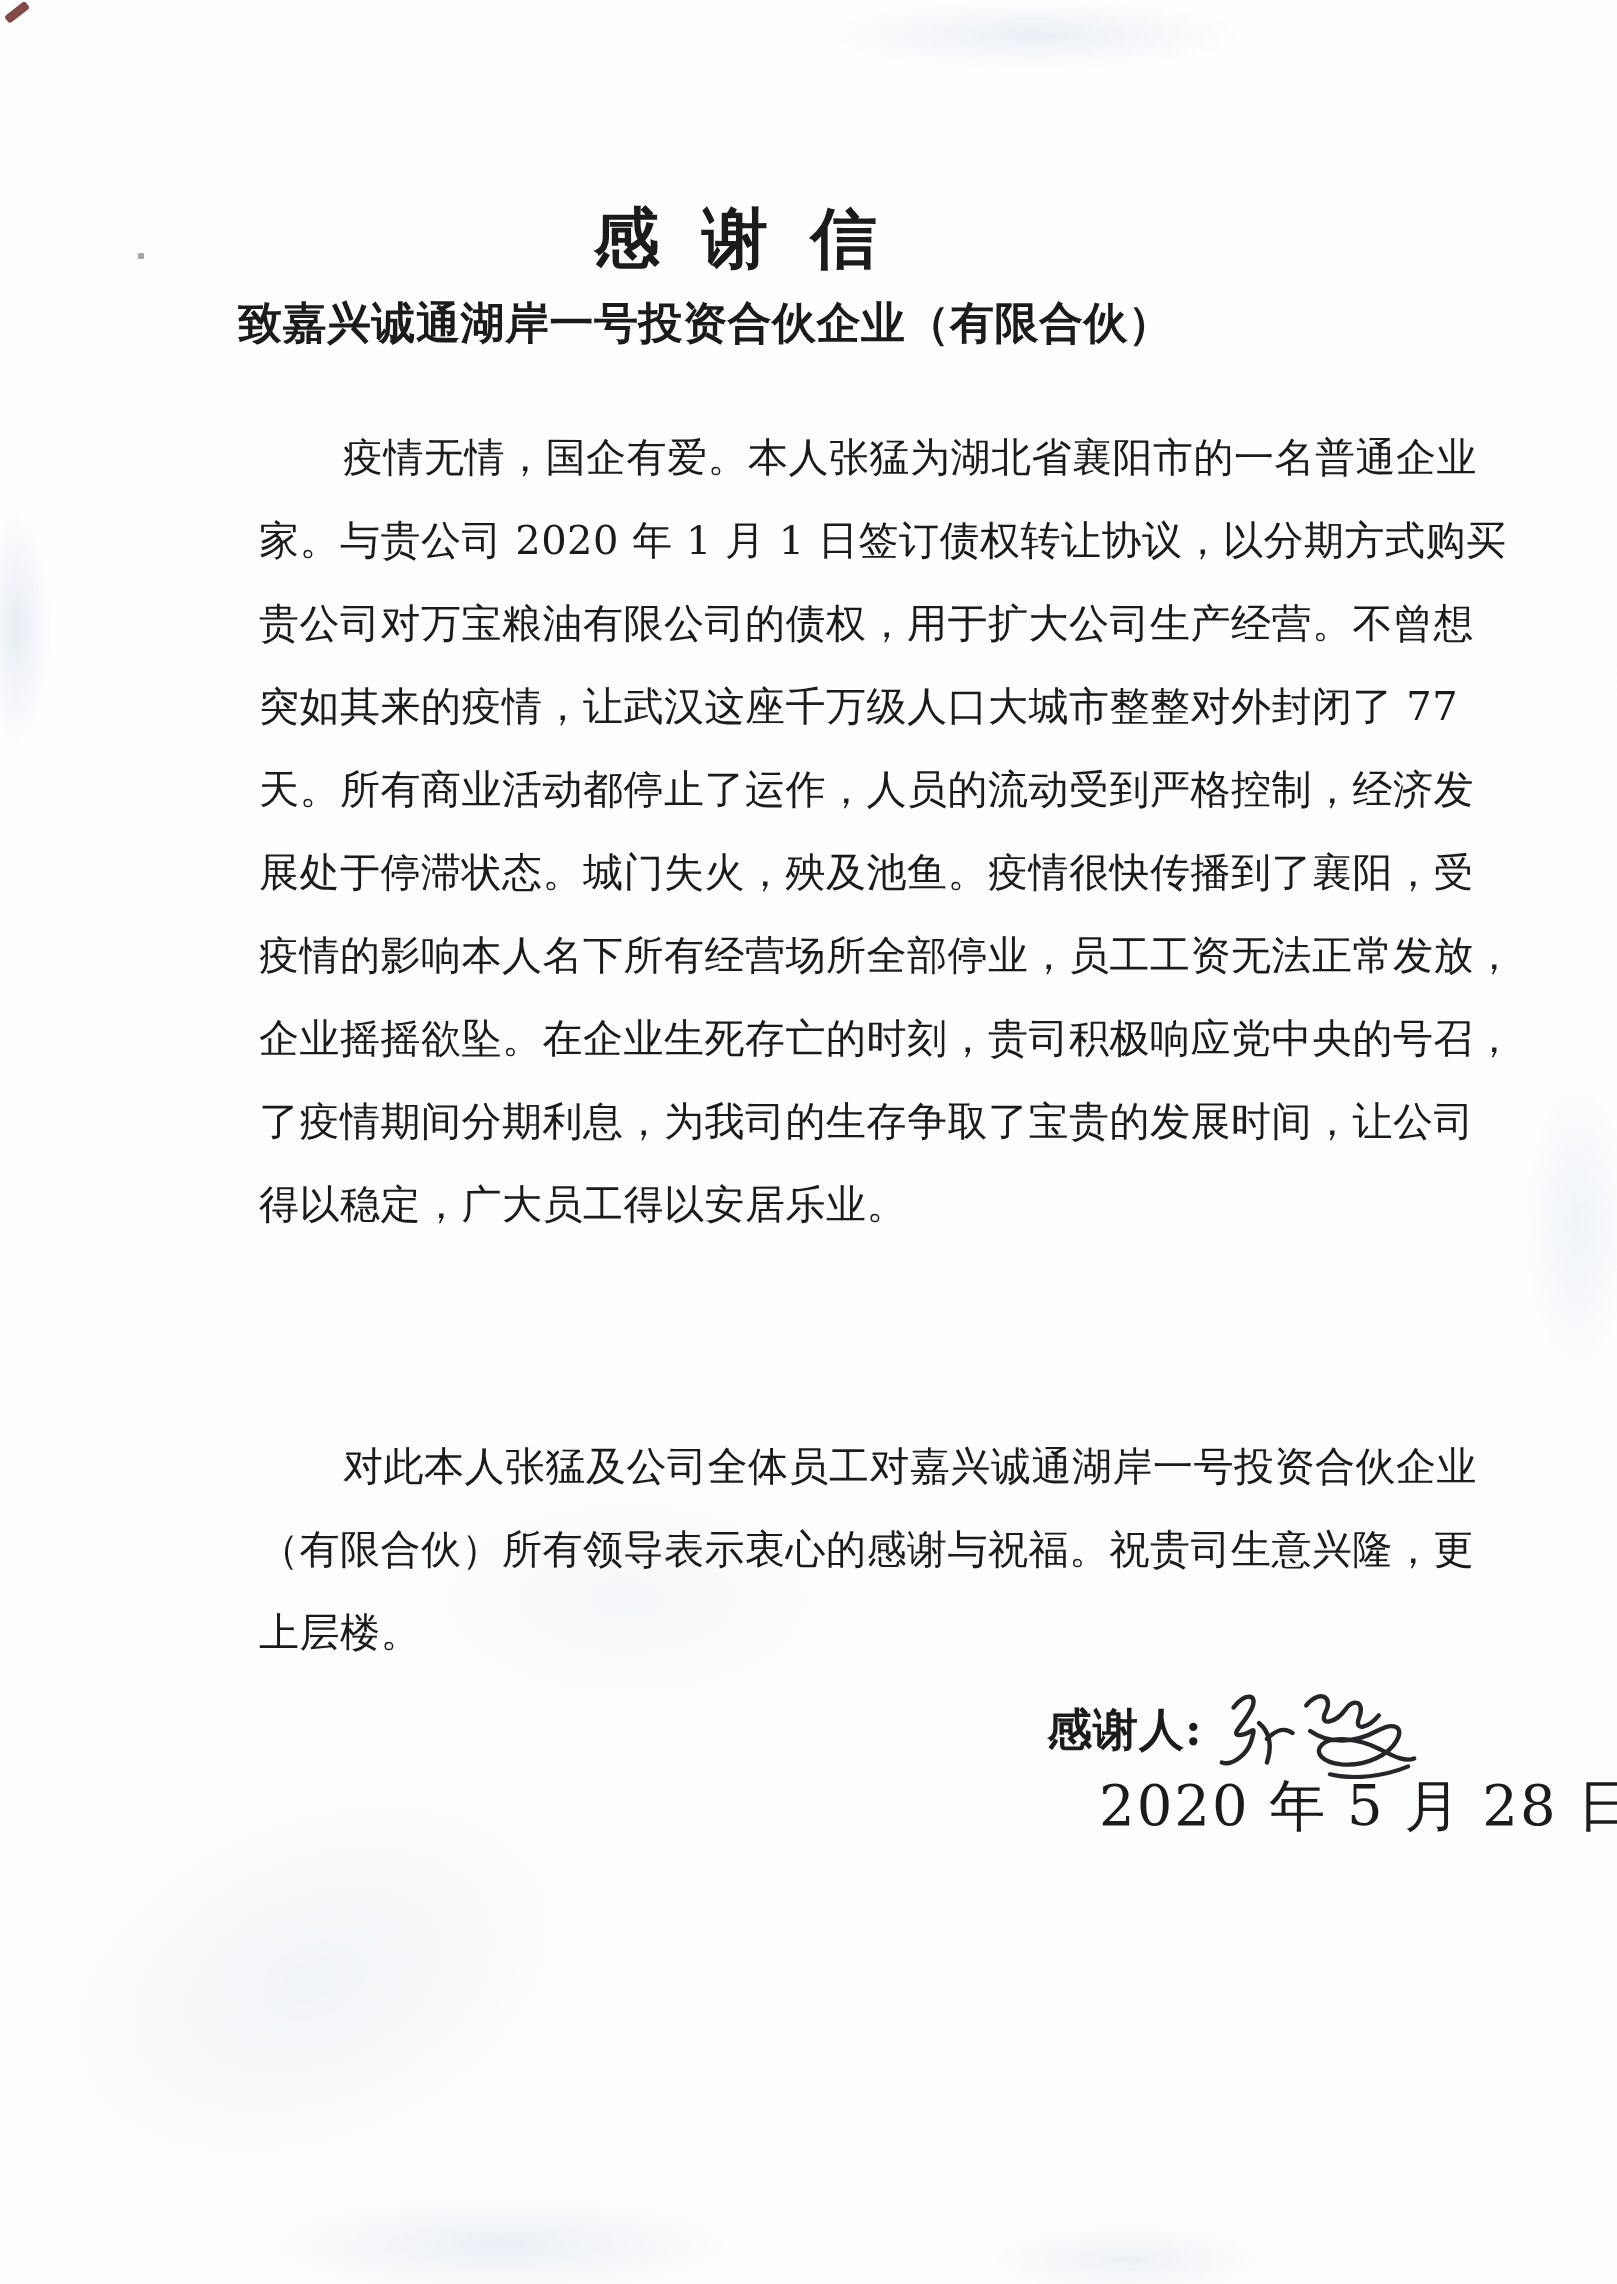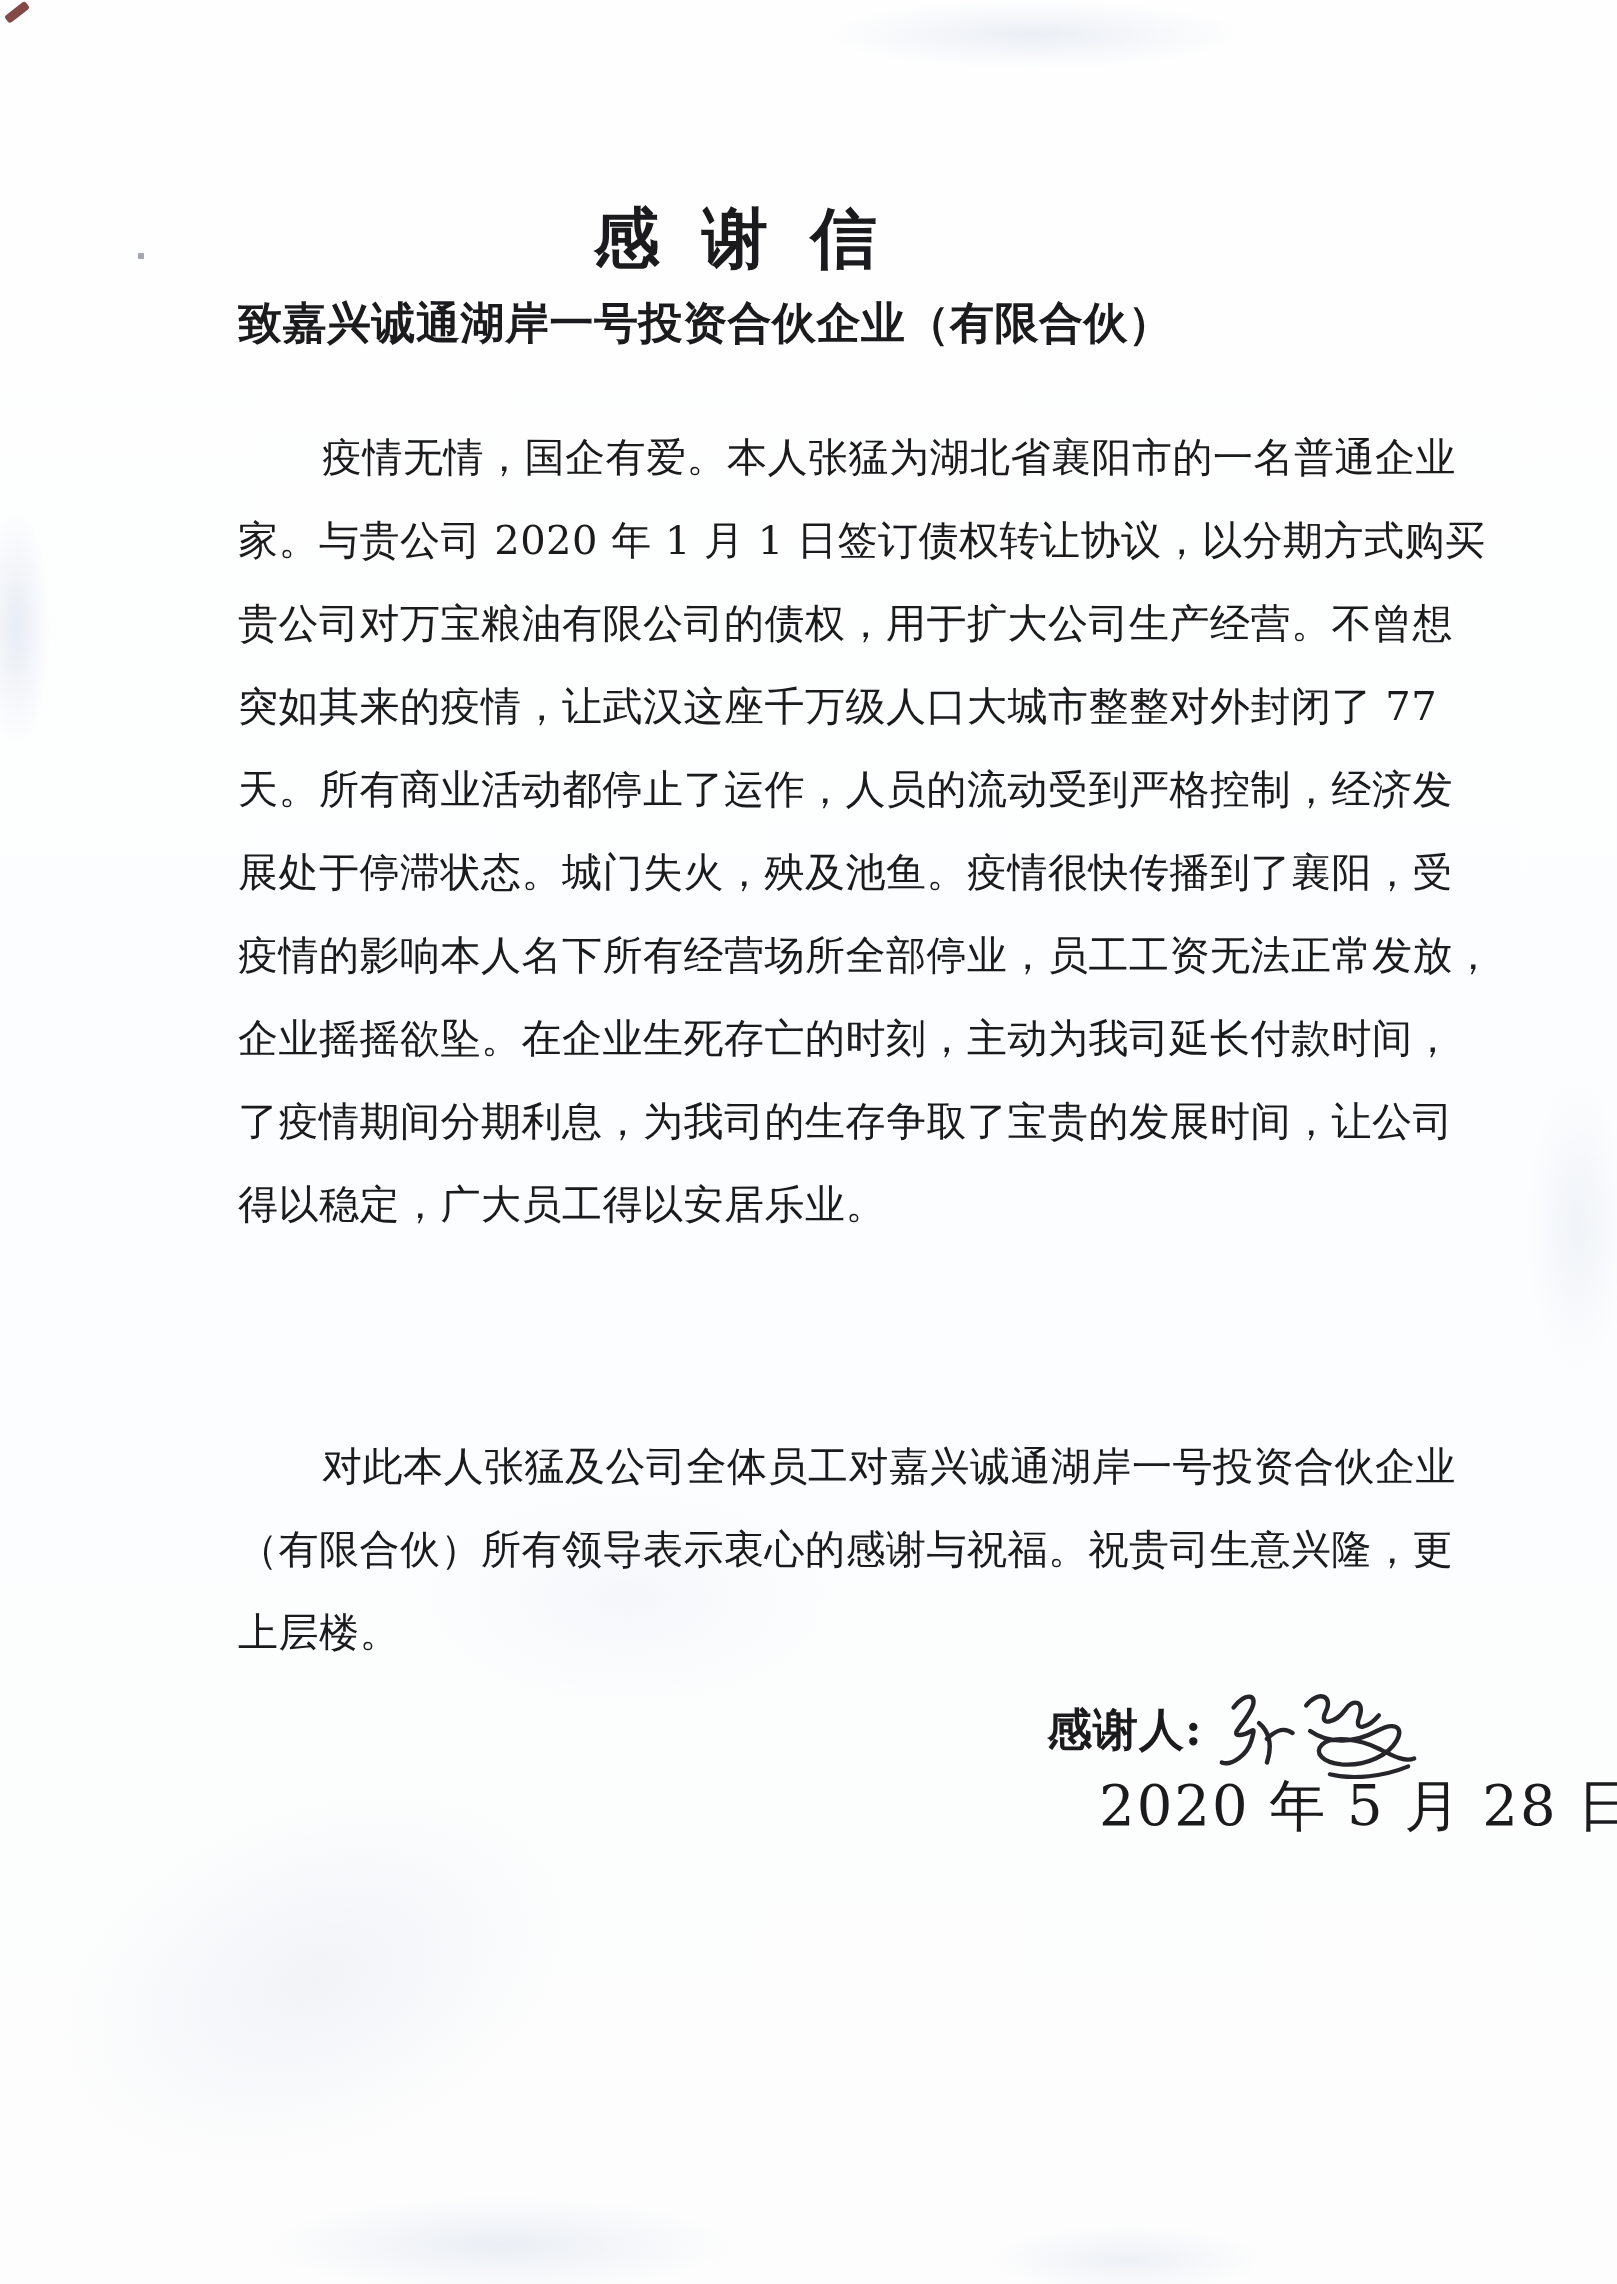--- a/index.html
+++ b/index.html
@@ -45,20 +45,21 @@
     left: 238px;
   }
   .para1 { top: 416px; }
   .para2 { top: 1425px; font-family: Liberation Serif, serif; }
   .line {
     height: 83px;
     line-height: 83px;
     font-size: 40px;
     letter-spacing: 0.5px;
     white-space: nowrap;
+    margin-left: 21px;
   }
   .line.indent {
     padding-left: 84px;
   }
   
   .signature-row {
     position: absolute;
     left: 1047px;
     top: 1672px;
     display: flex;
@@ -146,21 +147,21 @@
   <div class="salutation">致嘉兴诚通湖岸一号投资合伙企业（有限合伙）</div>
 
   <div class="body-block para1">
     <div class="line indent">疫情无情，国企有爱。本人张猛为湖北省襄阳市的一名普通企业</div>
     <div class="line">家。与贵公司 2020 年 1 月 1 日签订债权转让协议，以分期方式购买</div>
     <div class="line">贵公司对万宝粮油有限公司的债权，用于扩大公司生产经营。不曾想</div>
     <div class="line">突如其来的疫情，让武汉这座千万级人口大城市整整对外封闭了 77</div>
     <div class="line">天。所有商业活动都停止了运作，人员的流动受到严格控制，经济发</div>
     <div class="line">展处于停滞状态。城门失火，殃及池鱼。疫情很快传播到了襄阳，受</div>
     <div class="line">疫情的影响本人名下所有经营场所全部停业，员工工资无法正常发放，</div>
-    <div class="line">企业摇摇欲坠。在企业生死存亡的时刻，主动为我司延长付款时间，</div>
+    <div class="line">企业摇摇欲坠。在企业生死存亡的时刻，贵司积极响应党中央的号召，</div>
     <div class="line">了疫情期间分期利息，为我司的生存争取了宝贵的发展时间，让公司</div>
     <div class="line">得以稳定，广大员工得以安居乐业。</div>
   </div>
 
   <div class="body-block para2">
     <div class="line indent">对此本人张猛及公司全体员工对嘉兴诚通湖岸一号投资合伙企业</div>
     <div class="line">（有限合伙）所有领导表示衷心的感谢与祝福。祝贵司生意兴隆，更</div>
     <div class="line">上层楼。</div>
   </div>
 

